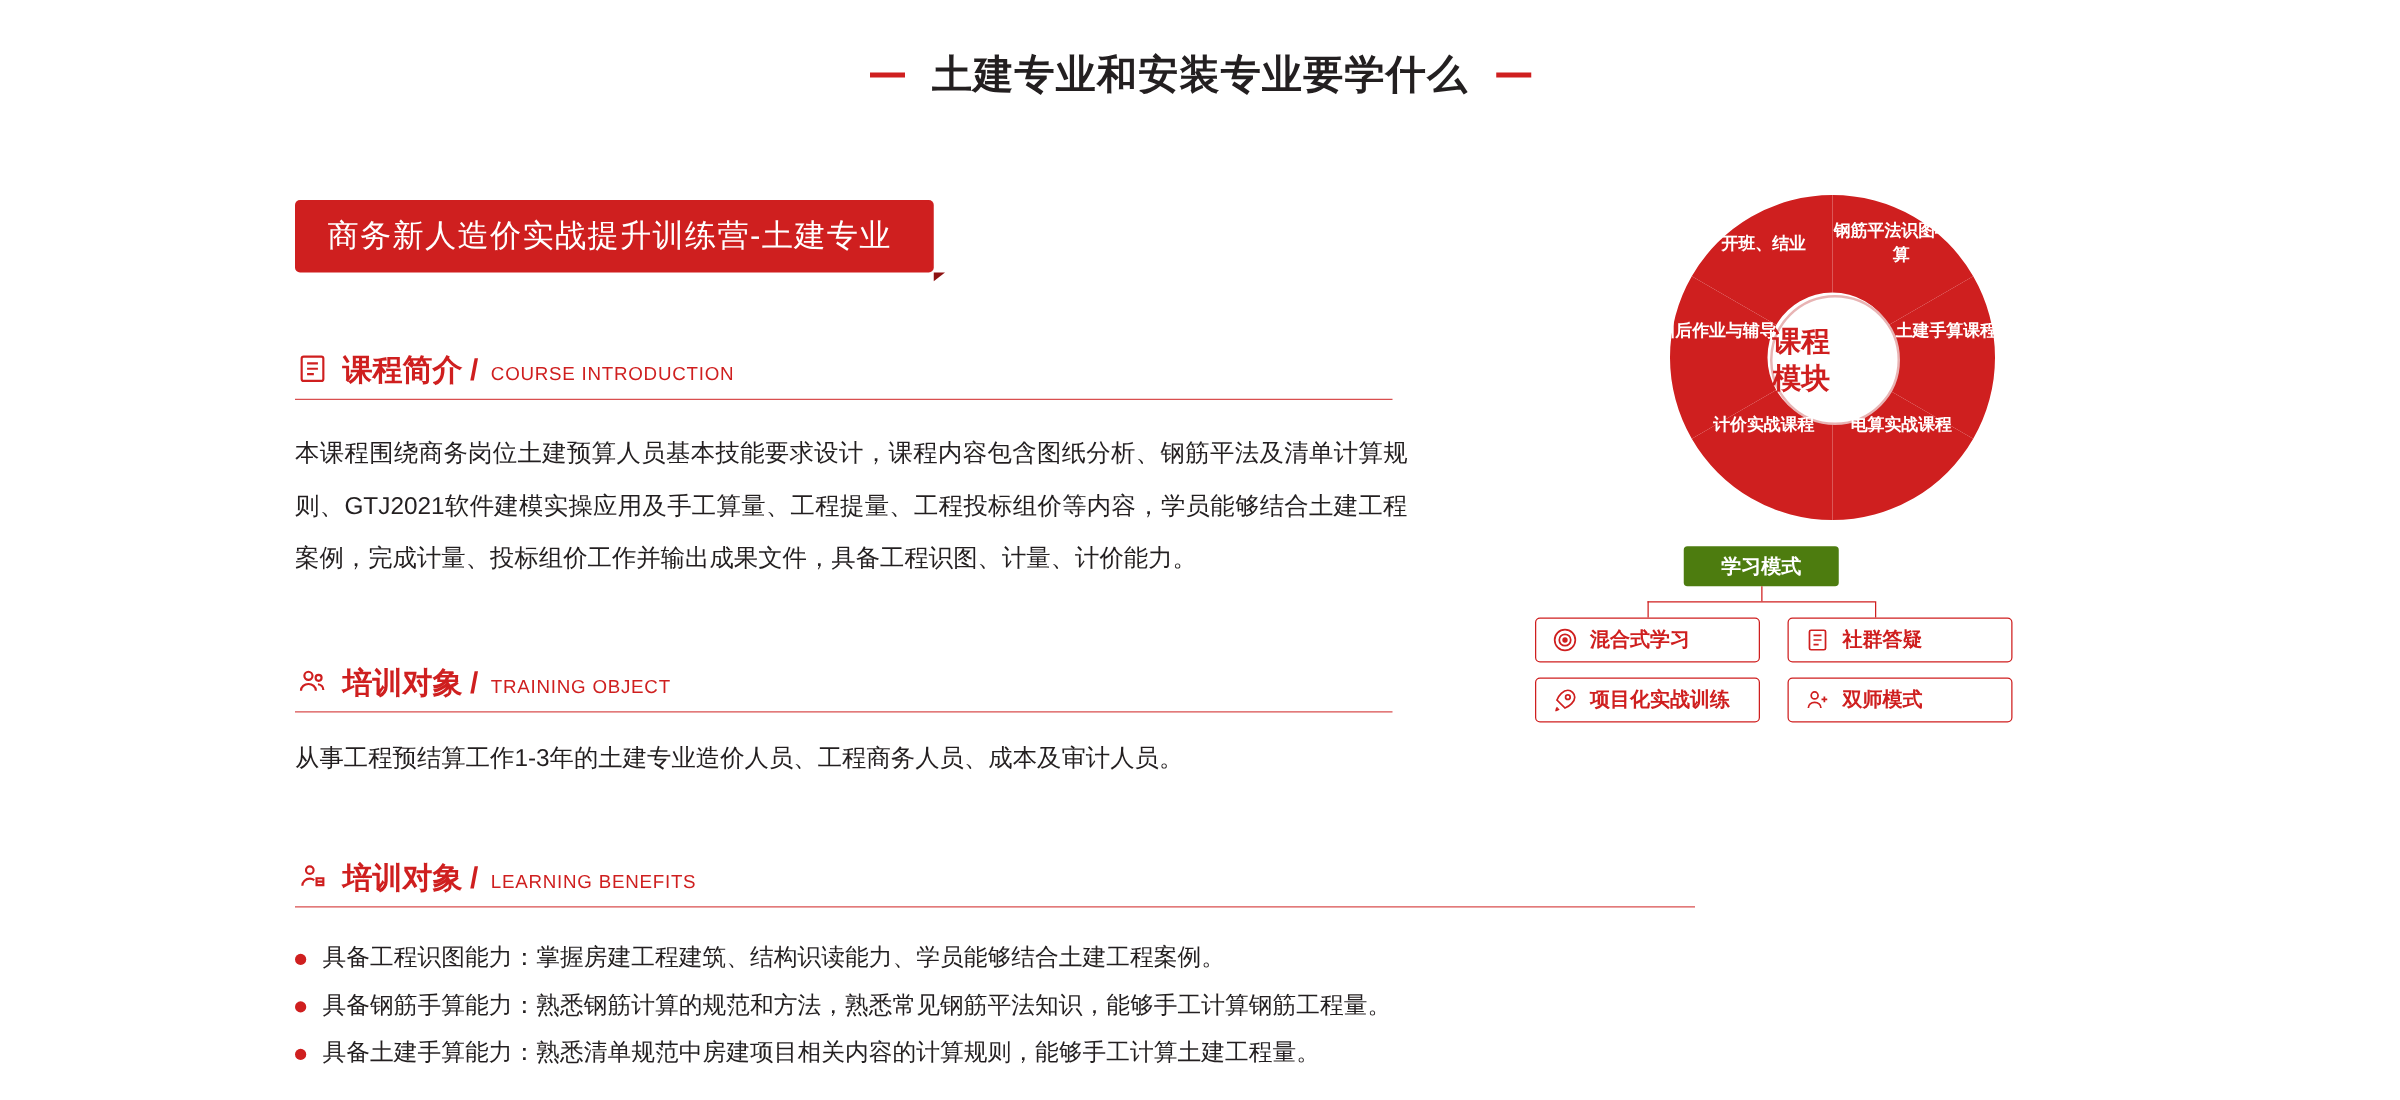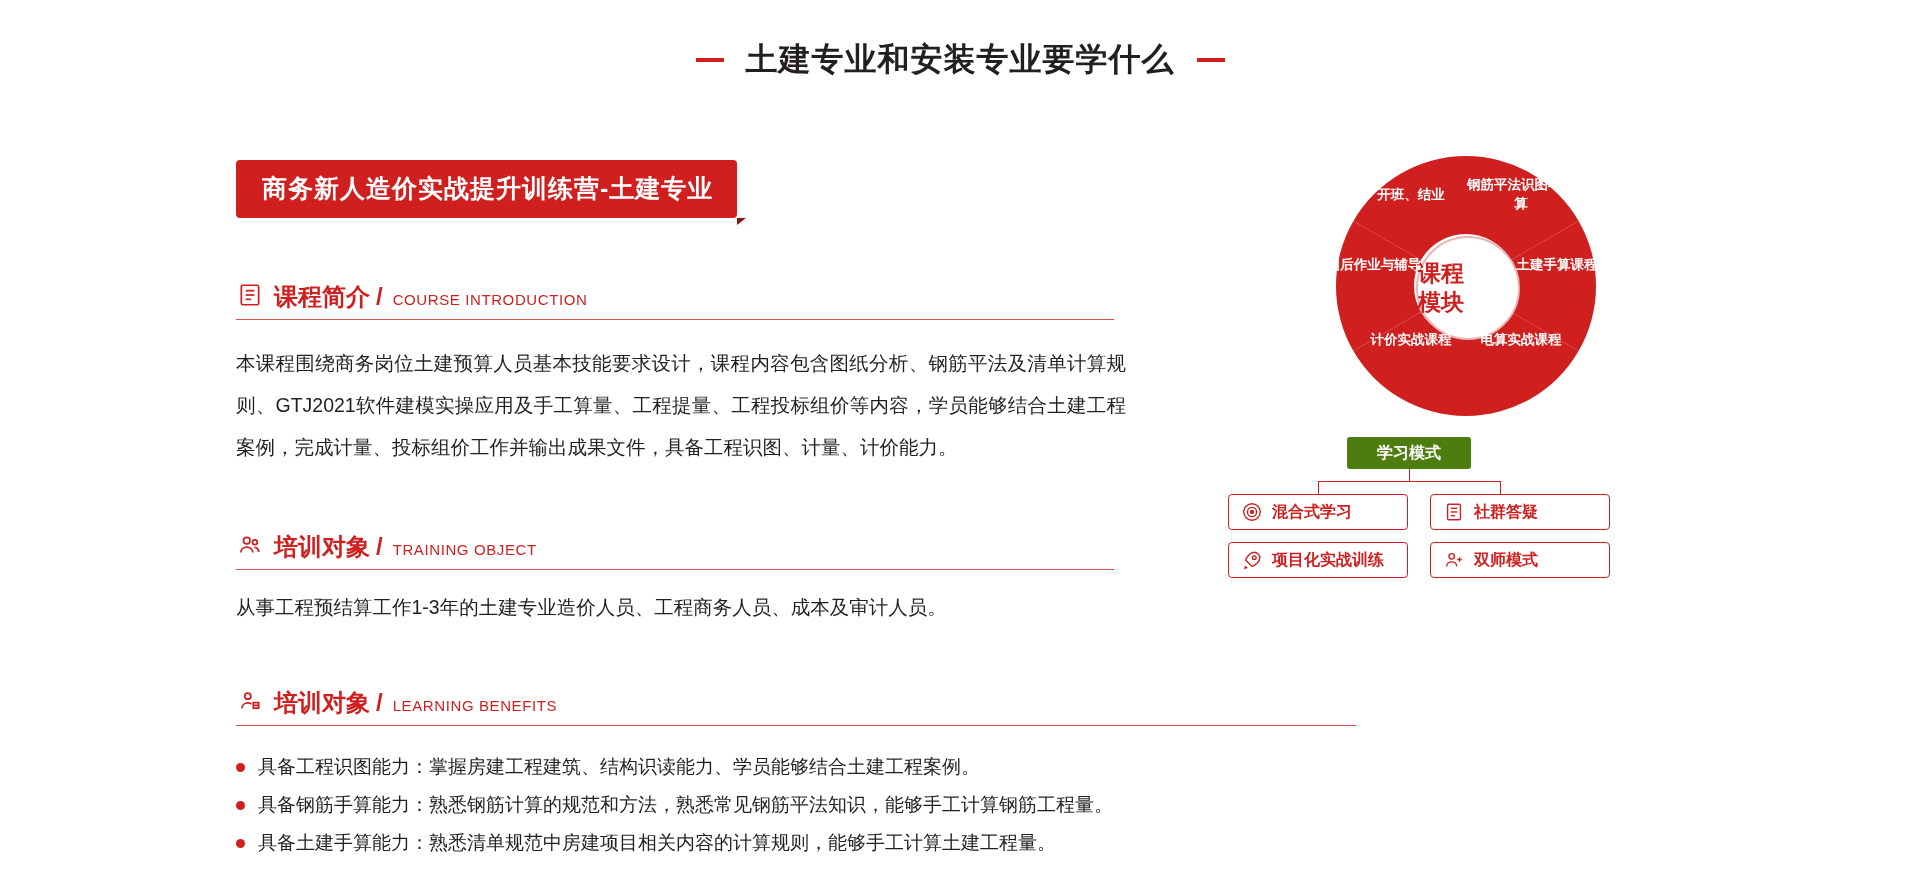--- a/index.html
+++ b/index.html
@@ -50,22 +50,22 @@
     position: absolute;
     left: 236px;
     top: 160px;
     width: 900px;
   }
   .banner {
     display: inline-block;
     background: #cf1f1f;
     color: #ffffff;
     font-size: 25px;
-    font-weight: bold;
-    padding: 12px 24px 13px 26px;
+    font-weight: normal;
+    padding: 12px 34px 13px 26px;
     border-radius: 4px;
     letter-spacing: 1px;
     position: relative;
   }
   .banner::after {
     content: "";
     position: absolute;
     right: -9px;
     bottom: -7px;
     width: 0;

